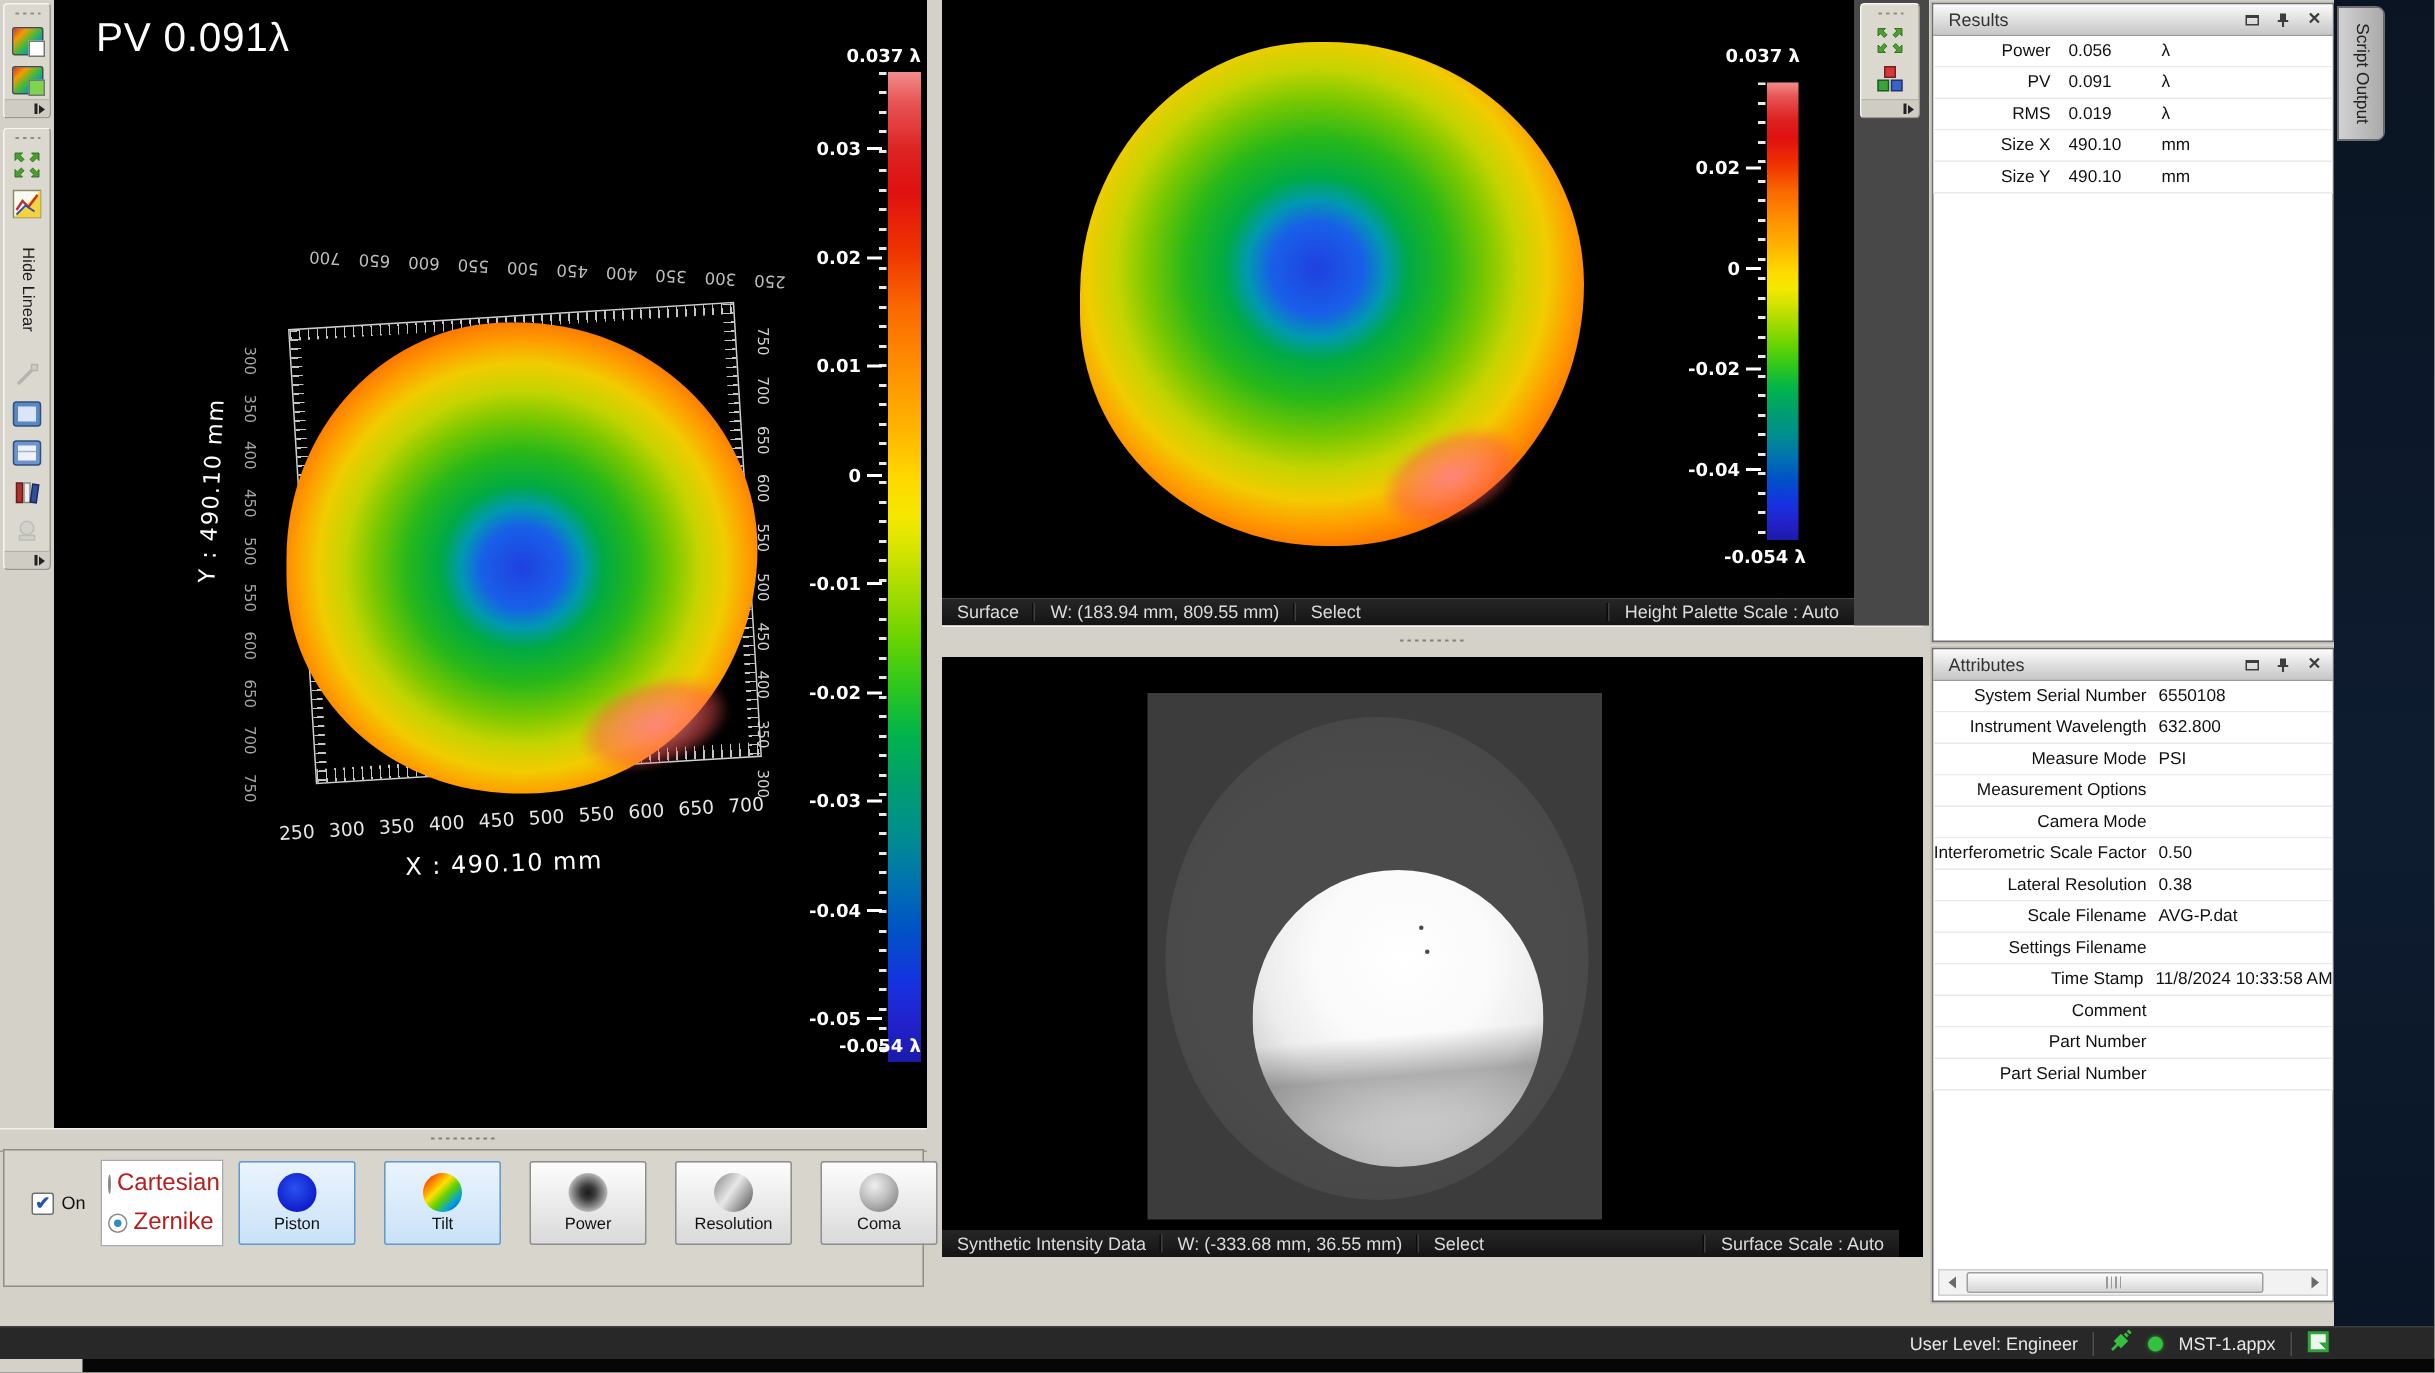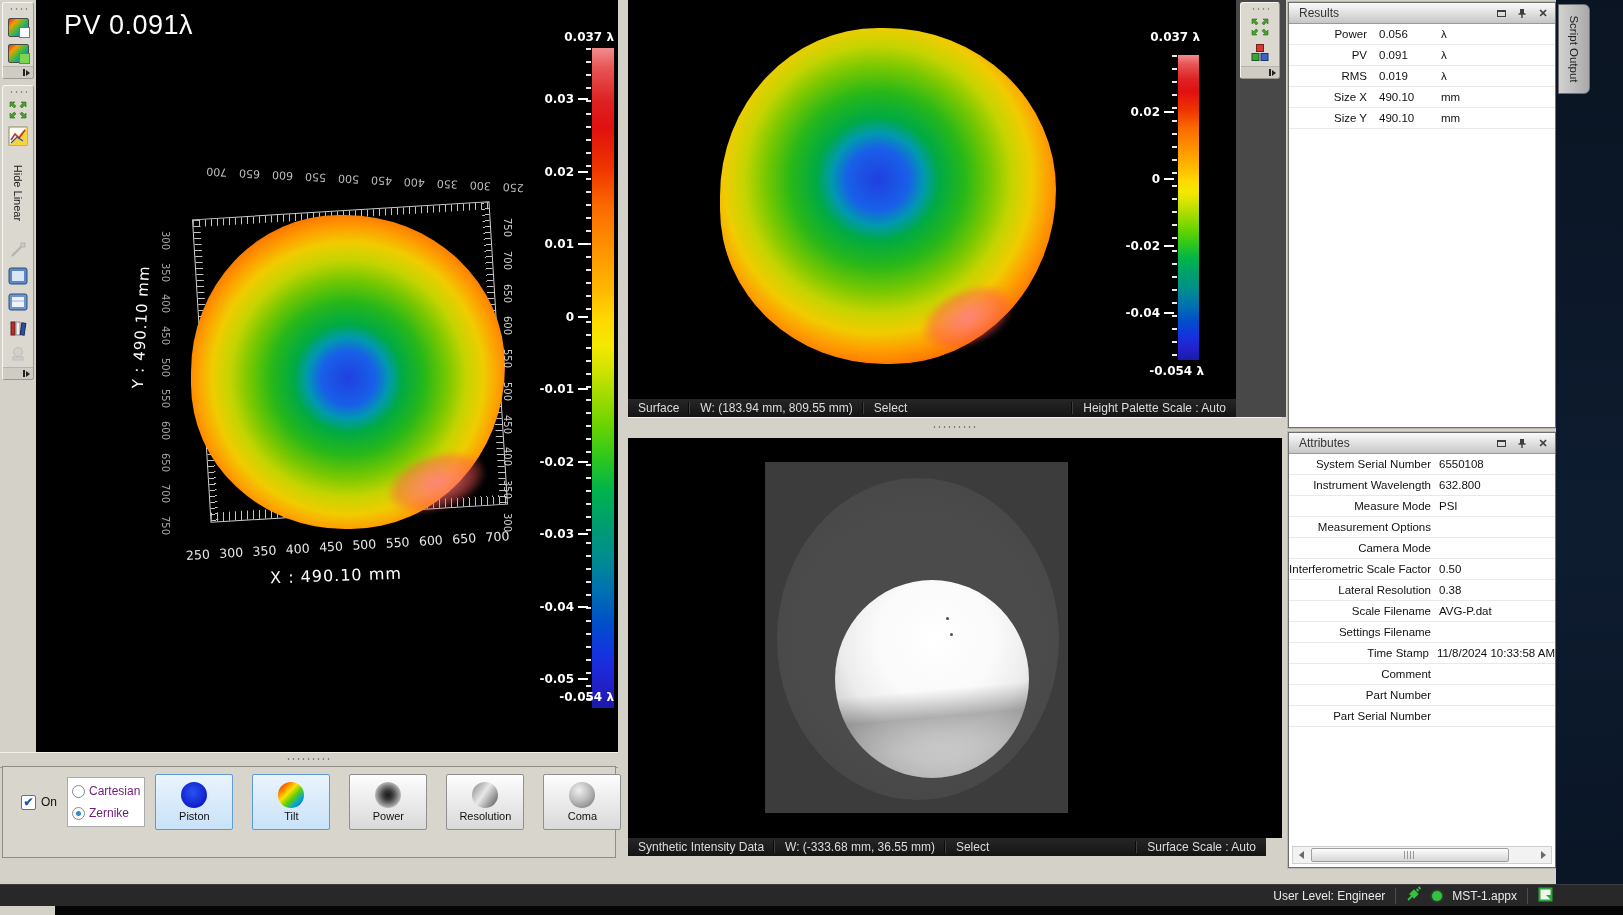--- a/index.html
+++ b/index.html
@@ -88,21 +88,21 @@
   .ztitle{height:20px;background:linear-gradient(#fdfdfc,#d4d1c9);border-bottom:1px solid #aaa79f;
         font-size:12px;color:#222;display:flex;align-items:center;padding-left:12px;}
   .zbody{display:flex;align-items:center;height:70px;padding:0 4px;}
   .chkwrap{display:flex;align-items:center;gap:5px;margin:0 10px 0 14px;font-size:12px;color:#111;}
   .checkbox{width:13px;height:13px;background:#fff;border:1px solid #707070;border-radius:2px;
         display:flex;align-items:center;justify-content:center;}
   .checkbox .mark{display:none;color:#2456a8;font-size:12px;font-weight:bold;line-height:10px;}
   .checkbox.selected .mark{display:block;}
   .radiobox{background:#fff;border:1px solid #aaa;width:72px;padding:6px 4px;display:flex;
         flex-direction:column;gap:8px;margin-right:10px;}
-  .radio{display:flex;align-items:center;gap:4px;font-size:12px;color:#701a75;}
+  .radio{display:flex;align-items:center;gap:4px;font-size:16px;color:#b91c1c;}
   .radio .circ{width:11px;height:11px;border:1px solid #8a8a8a;border-radius:50%;background:#fff;
         display:flex;align-items:center;justify-content:center;}
   .radio .dot{display:none;width:5px;height:5px;border-radius:50%;background:#2f8fbe;}
   .radio.selected .dot{display:block;}
   .zbtns{display:flex;gap:19px;flex:1;}
   .zbtn{width:76px;height:54px;border:1px solid #8f8f8f;border-radius:2px;
         background:linear-gradient(#fdfdfd,#d9d9d9);display:flex;flex-direction:column;
         align-items:center;justify-content:center;gap:2px;}
   .zbtn.selected{background:linear-gradient(#eaf4fd,#c9e2f8);border-color:#5e9ad6;}
   .zbtn .zicon{width:26px;height:26px;border-radius:50%;}
@@ -430,21 +430,21 @@
   <div class="intview">
     <div class="intsquare">
       <div class="intellipse"></div>
       <div class="intball">
         <span class="dust" style="left:111px;top:37px;"></span>
         <span class="dust" style="left:115px;top:53px;"></span>
       </div>
     </div>
   </div>
 
-  <div class="vsbar" style="left:628px;top:838px;width:638px;">
+  <div class="vsbar" style="left:628px;top:820px;width:638px;">
     <span class="seg">Synthetic Intensity Data</span>
     <span class="sep"></span>
     <span class="seg">W: (-333.68 mm, 36.55 mm)</span>
     <span class="sep"></span>
     <span class="seg">Select</span>
     <span class="sep right"></span>
     <span class="seg">Surface Scale : Auto</span>
   </div>
 
   <div class="dockstrip">

